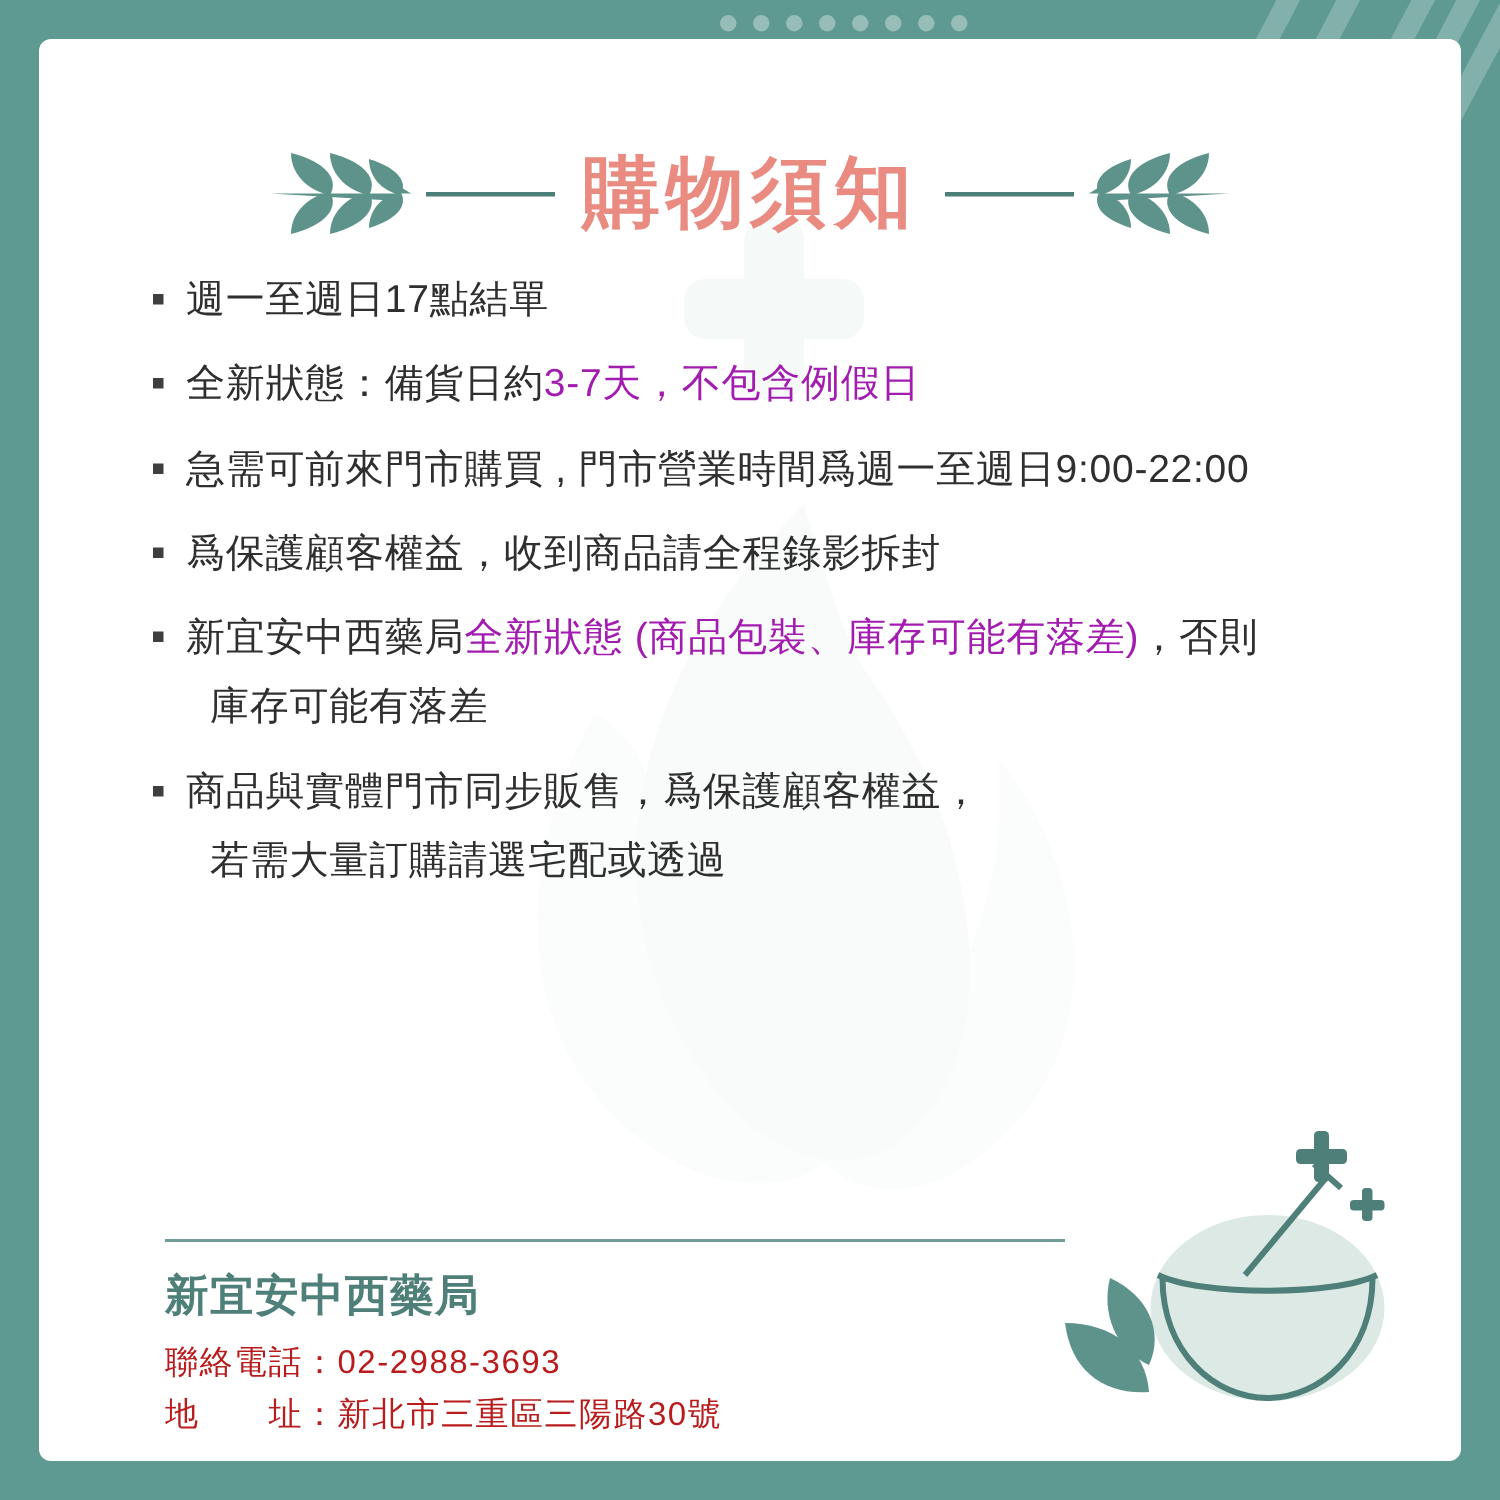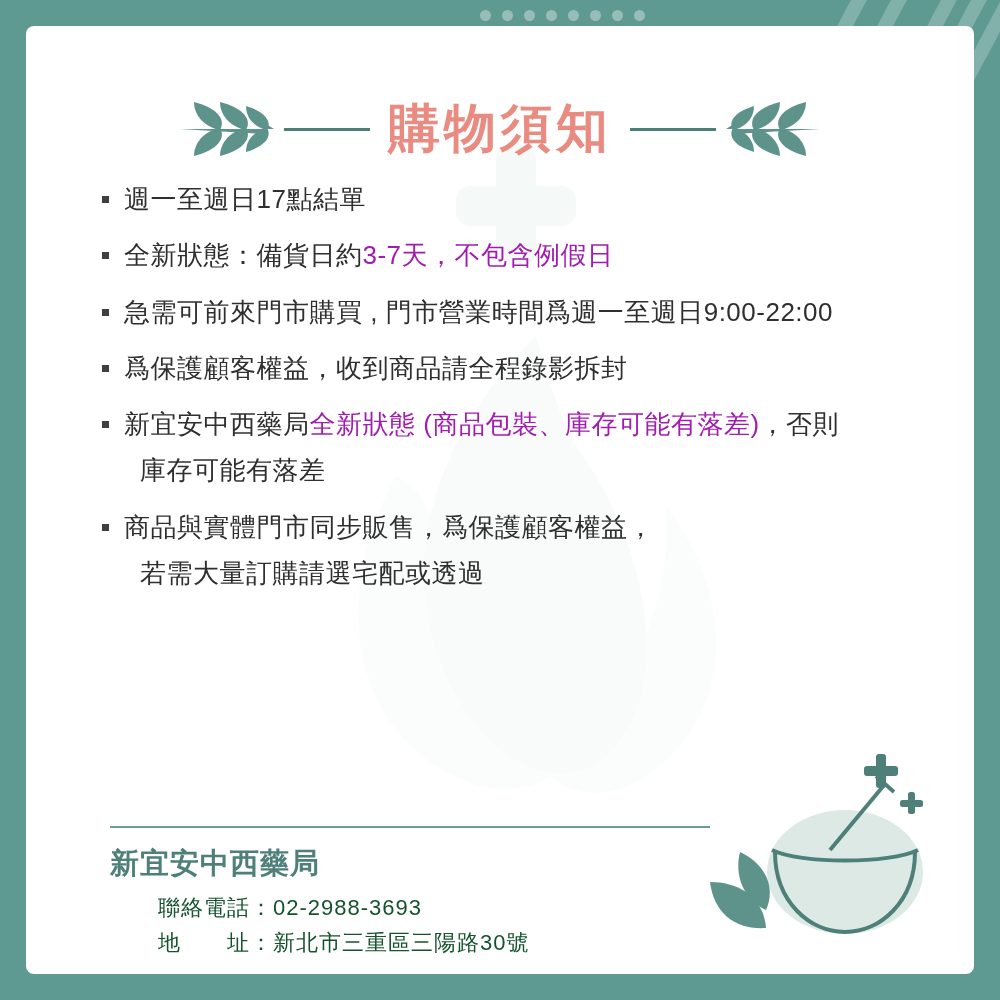--- a/index.html
+++ b/index.html
@@ -163,23 +163,22 @@
     font-size: 29px;
     font-weight: bold;
     letter-spacing: 1px;
     margin-bottom: 6px;
     color: #4e8079;
   }
   .shop-line {
     font-size: 22px;
     letter-spacing: 1px;
     line-height: 1.6;
-    color: #14532d;
+    color: #b91c1c;
     white-space: pre;
-    margin-left: 48px;
   }
   .mortar {
     position: absolute;
     right: 34px;
     bottom: 22px;
     width: 260px;
     height: 220px;
   }
 </style>
 </head>

